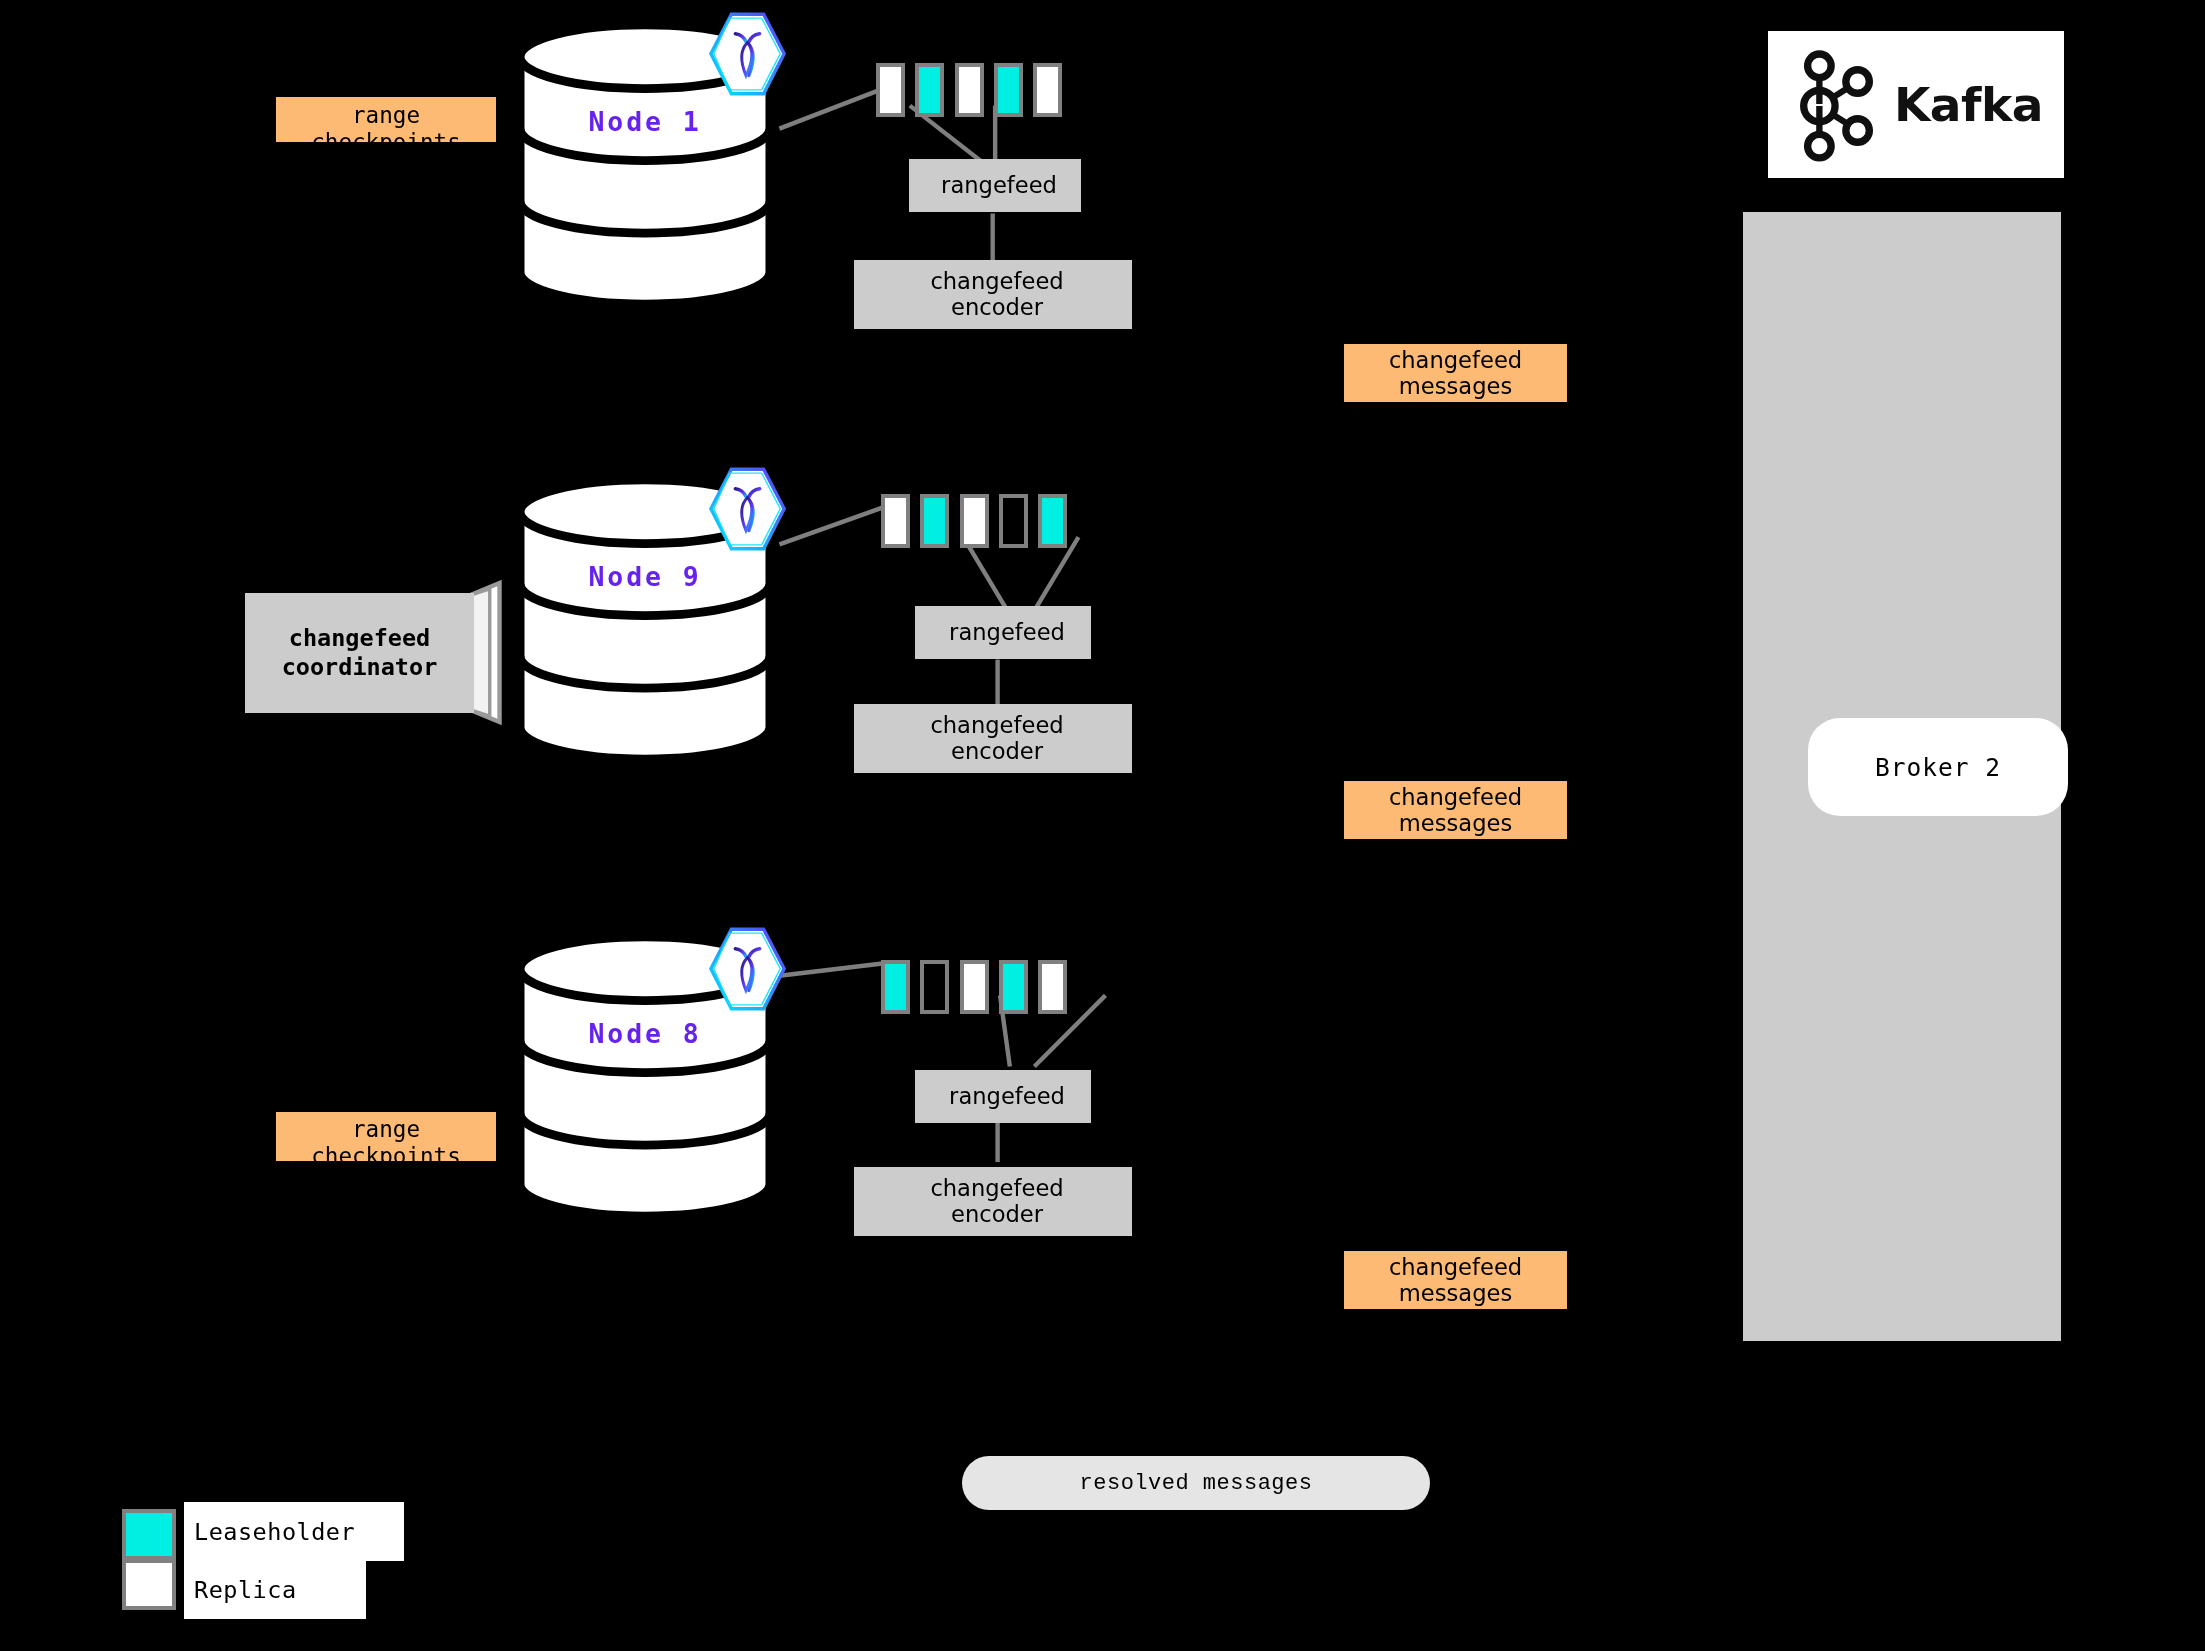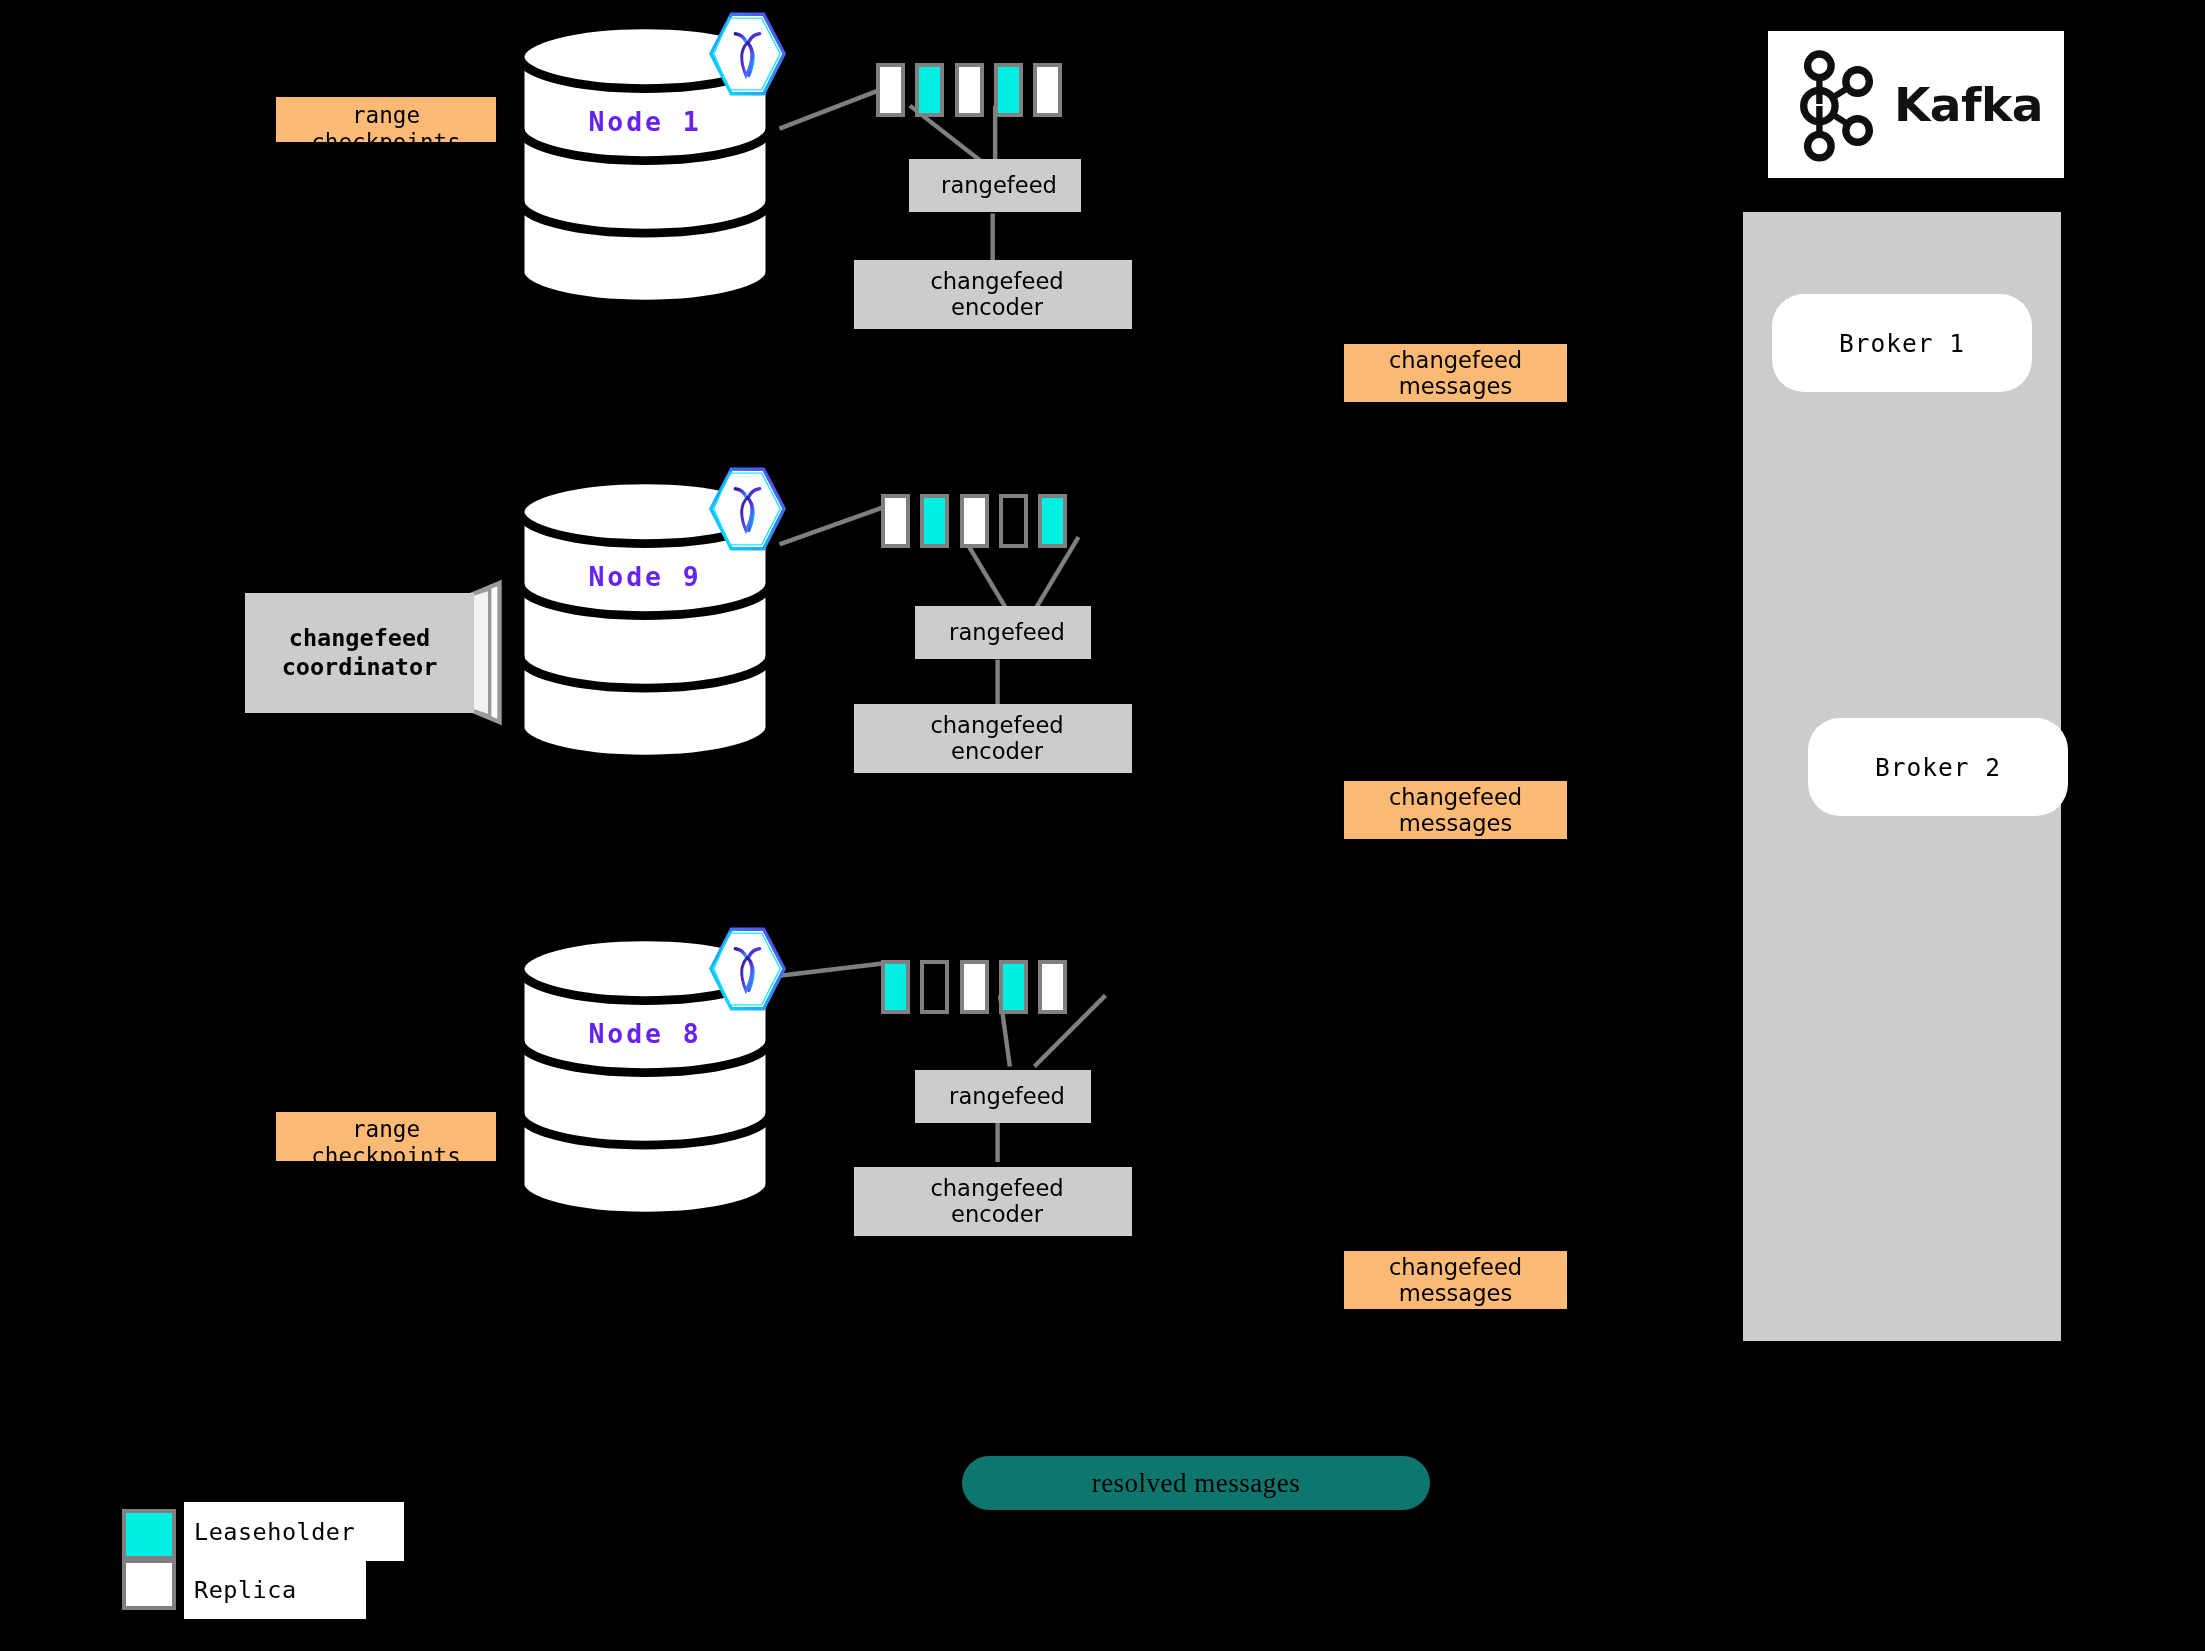--- a/index.html
+++ b/index.html
@@ -152,28 +152,28 @@
     justify-content: center;
     color: #000000;
     font-family: "DejaVu Sans Mono", monospace;
     font-size: 24.5px;
     letter-spacing: 1px;
   }
 
   
   .resolved-pill {
     position: absolute;
-    background: #0f766e;
+    background: #e5e5e5;
     border-radius: 29px;
     display: flex;
     align-items: center;
     justify-content: center;
     color: #000000;
-    font-family: Liberation Serif, serif;
-    font-size: 27px;
+    font-family: Liberation Mono, monospace;
+    font-size: 22px;
     letter-spacing: 0.5px;
   }
 
   
   .legend-swatch {
     position: absolute;
     width: 54px;
     height: 51px;
     border: 4.4px solid #808080;
     box-sizing: border-box;
@@ -417,21 +417,20 @@
         <circle cx="62" cy="204" r="24"></circle>
         <circle cx="140" cy="72" r="24"></circle>
         <circle cx="140" cy="172" r="24"></circle>
       </g>
     </svg>
     <span class="kafka-word">Kafka</span>
   </div>
 
   <div class="broker-panel" style="left:1743px; top:212px; width:318px; height:1129px;"></div>
 
-  <div class="broker-pill" style="left:1772px; top:294px; width:260px; height:98px;">Broker 1</div>
 
   <div class="broker-pill" style="left:1772px; top:718px; width:260px; height:98px;margin-left:36px;">Broker 2</div>
 
 
   <div class="legend-swatch" style="left:122px; top:1509px; background:#00efe3;"></div>
   <div class="legend-text" style="left:184px; top:1502px; width:220px; height:59px;">Leaseholder</div>
 
   <div class="legend-swatch" style="left:122px; top:1559px; background:#ffffff;"></div>
   <div class="legend-text" style="left:184px; top:1561px; width:182px; height:58px;">Replica</div>
 

